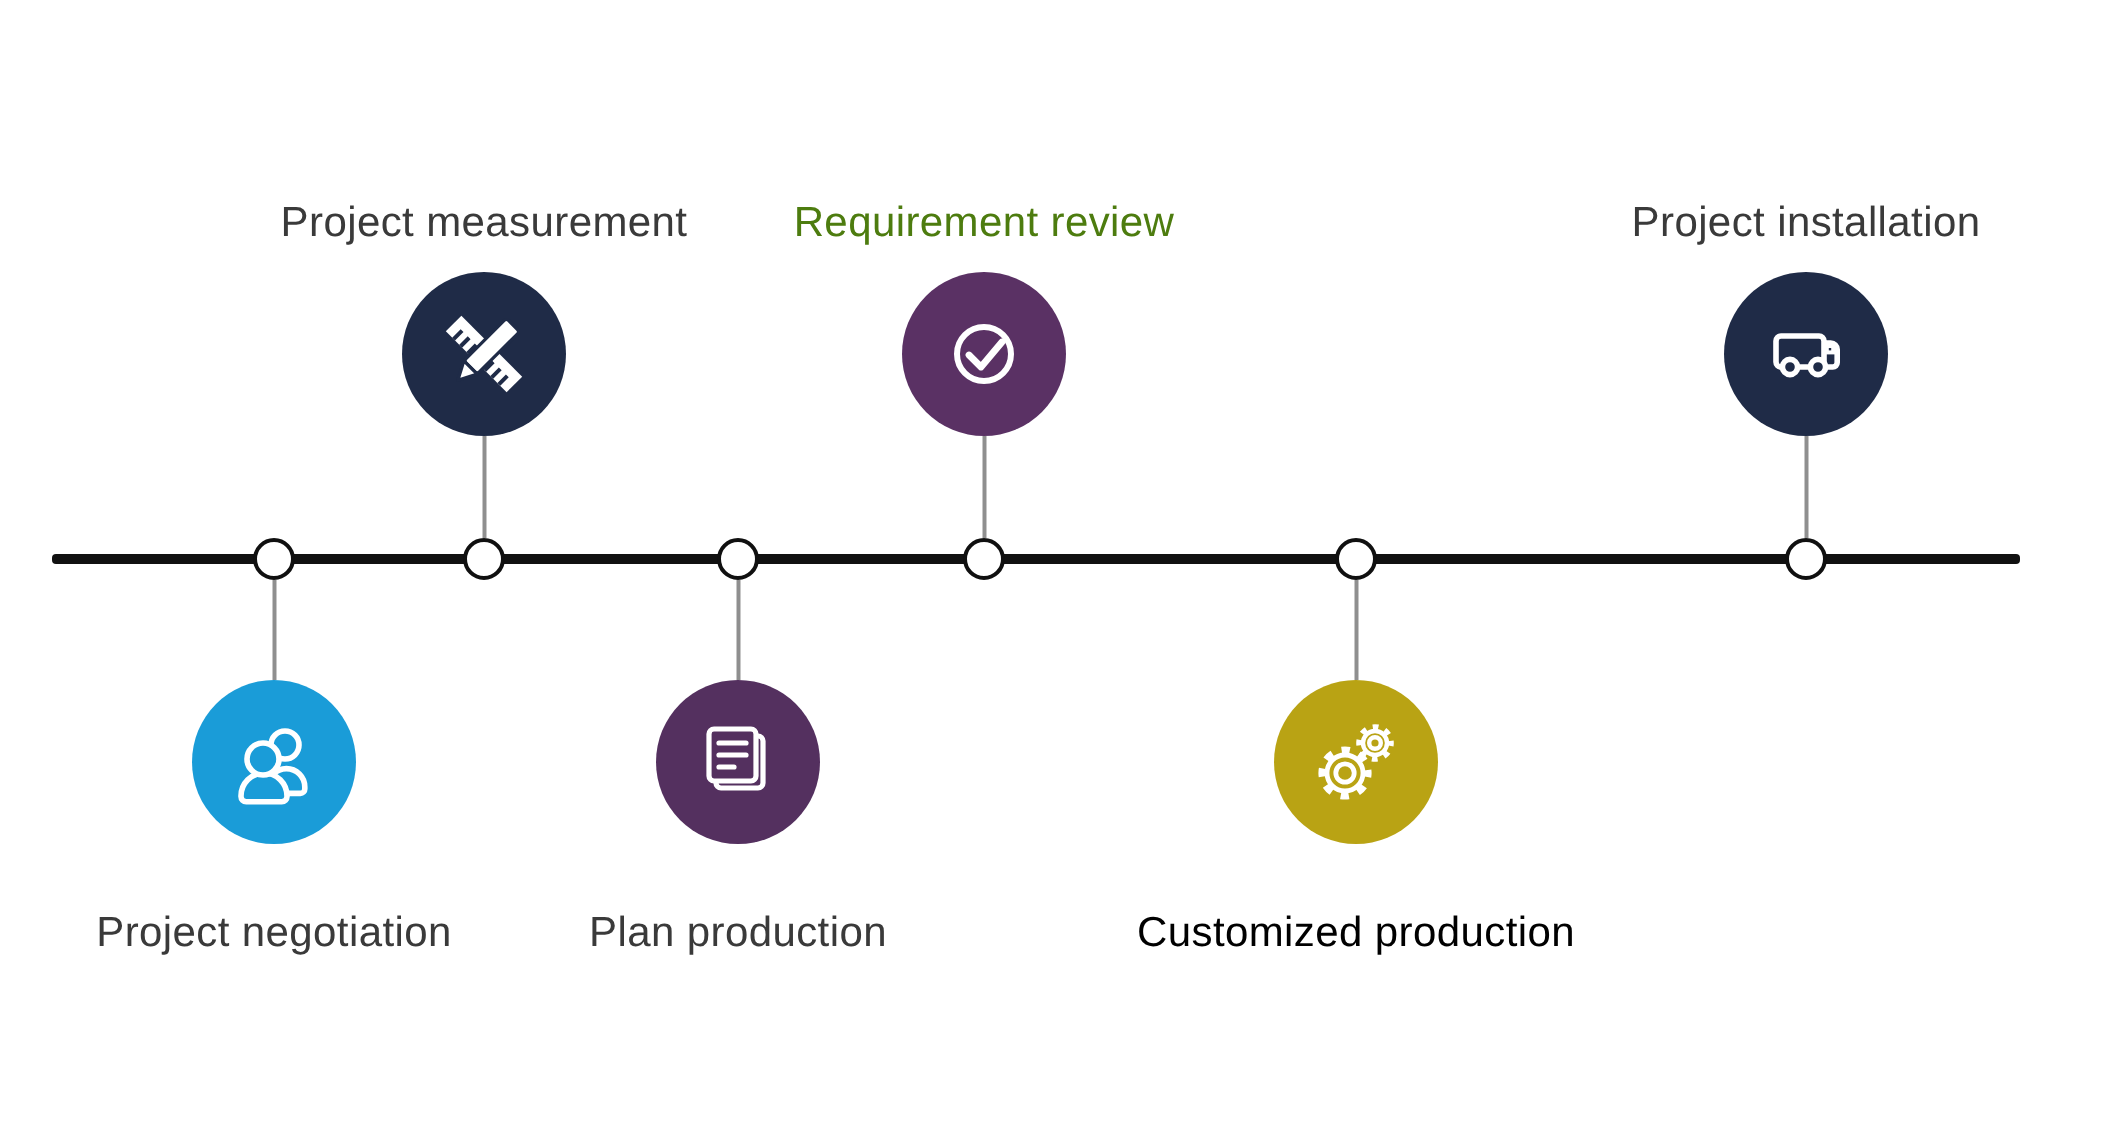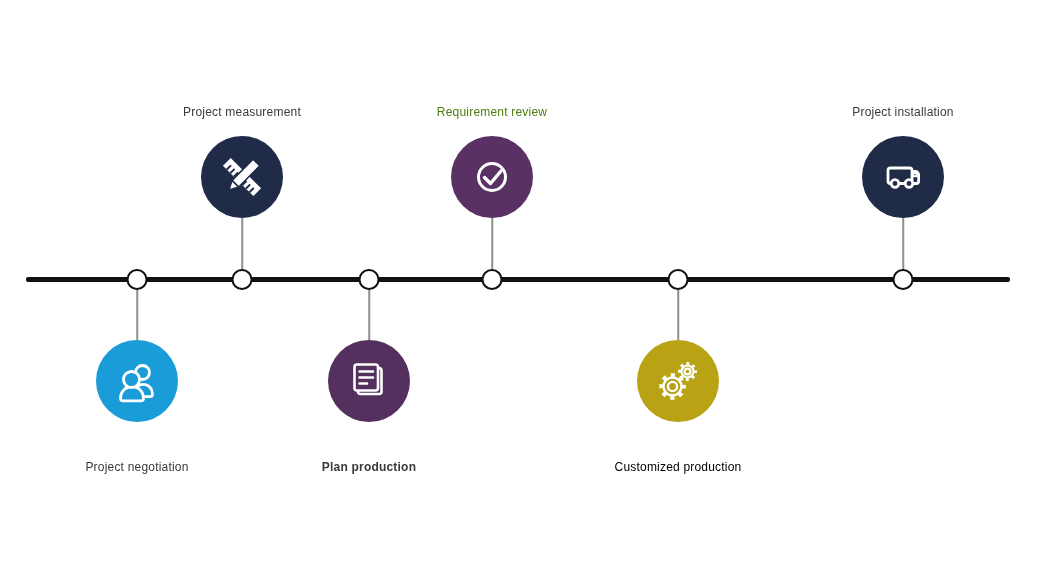--- a/index.html
+++ b/index.html
@@ -25,21 +25,21 @@
   .n1 { left: 242px; }
   .n2 { left: 369px; }
   .n3 { left: 492px; }
   .n4 { left: 678px; }
   .n5 { left: 903px; }
   .label {
     position: absolute;
     left: 0;
     transform: translateX(-50%);
     white-space: nowrap;
-    font-size: 12px;
+    font-size: 21px;
     letter-spacing: 0.2px;
     color: #3a3a3a;
     line-height: 22px;
   }
   .above .label { top: 101px; }
   .below .label { top: 432px; margin-top: 24px; }
   .bubble {
     position: absolute;
     left: 0;
     transform: translateX(-50%);
@@ -117,21 +117,21 @@
   <div class="node below n2">
     <div class="dot"></div>
     <div class="stem" style="background: rgb(143, 143, 143);"></div>
     <div class="bubble" style="background: rgb(84, 48, 95); color: rgb(84, 48, 95);">
       <svg width="48" height="48" viewBox="0 0 48 48">
         <rect x="13" y="11" width="23.5" height="26" rx="2.5" fill="none" stroke="#fff" stroke-width="2.6"></rect>
         <rect x="9.5" y="7.5" width="23.5" height="26" rx="2.5" fill="currentColor" stroke="#fff" stroke-width="2.6"></rect>
         <path d="M14.5 14.5 h13.5 M14.5 20.5 h13.5 M14.5 26.5 h7.5" stroke="#fff" stroke-width="2.6" stroke-linecap="round" fill="none"></path>
       </svg>
     </div>
-    <div class="label" style="color: rgb(58, 58, 58); font-weight: bold;">Plan production</div>
+    <div class="label" style="color: rgb(58, 58, 58);">Plan production</div>
   </div>
 
   <div class="node above n3">
     <div class="dot"></div>
     <div class="stem" style="background: rgb(143, 143, 143);"></div>
     <div class="bubble" style="background: rgb(90, 49, 100); color: rgb(90, 49, 100);">
       <svg width="48" height="48" viewBox="0 0 48 48">
         <circle cx="24" cy="24" r="13.5" fill="none" stroke="#fff" stroke-width="3"></circle>
         <path d="M16.5 24.5 l6 6 L33 18" fill="none" stroke="#fff" stroke-width="3.4" stroke-linecap="round" stroke-linejoin="round"></path>
       </svg>

